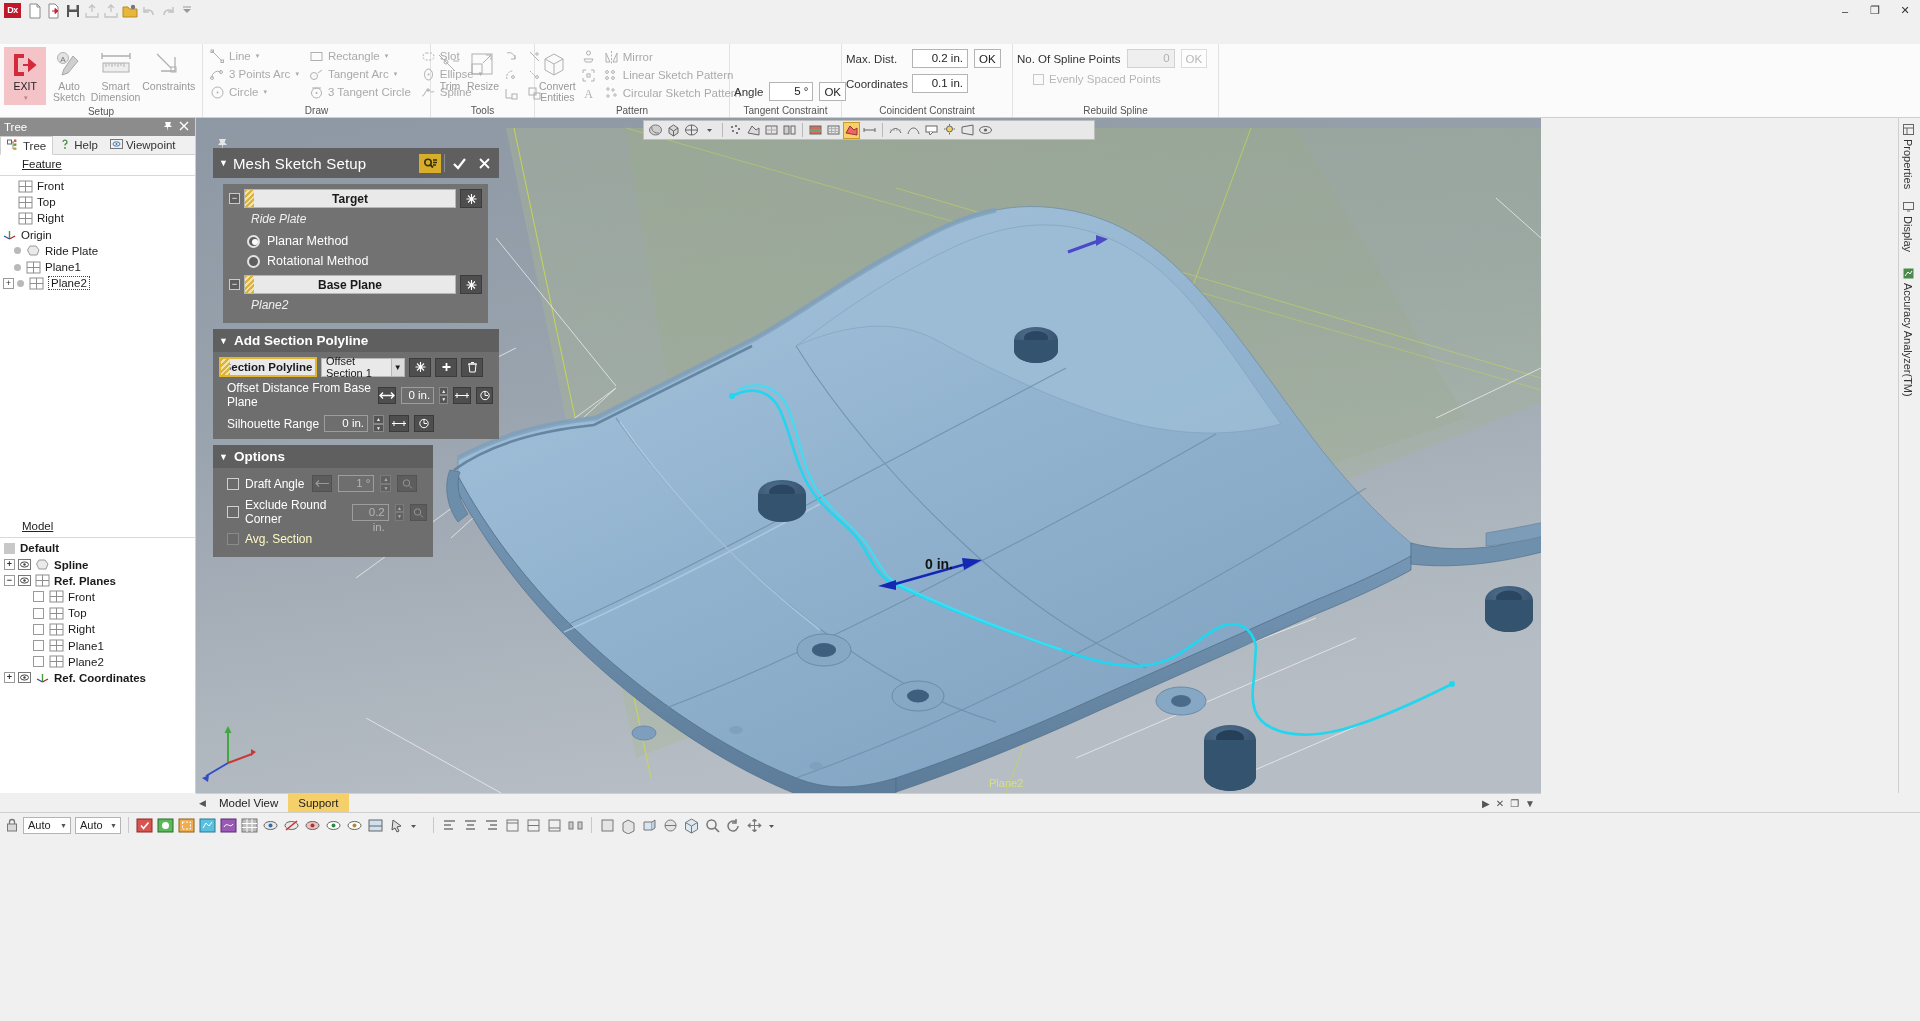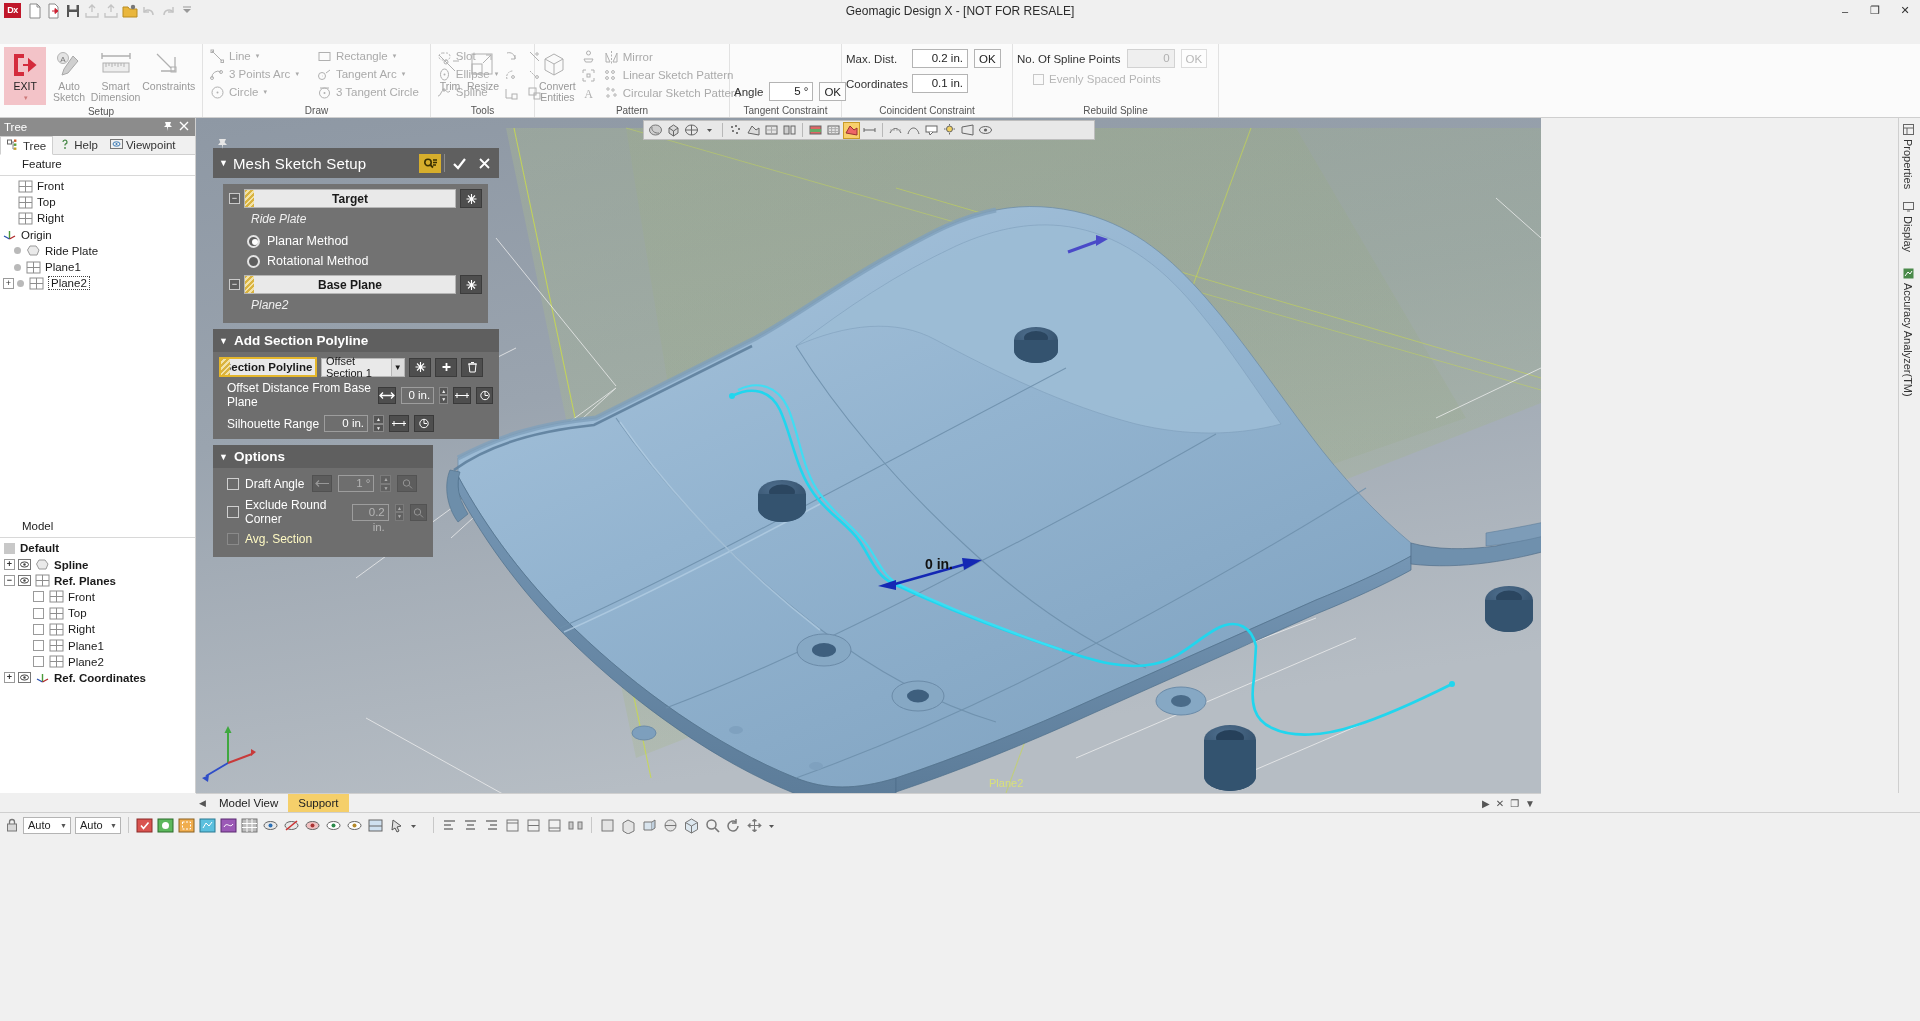--- a/index.html
+++ b/index.html
@@ -109,21 +109,21 @@
   }
   .tp-header .hbtns { margin-left: auto; display: flex; gap: 6px; padding-right: 6px; }
   .tp-tabs { height: 19px; display: flex; align-items: stretch; background: #f0f0f0;
     border-bottom: 1px solid #cfcfcf; }
   .tp-tab {
     display: flex; align-items: center; gap: 3px; padding: 0 6px; font-size: 11.5px;
     color: #333;
   }
   .tp-tab.active { background: #fff; border: 1px solid #cfcfcf; border-bottom-color: #fff;
     margin-bottom: -1px; }
-  .sec-title { font-size: 11.5px; color: #222; padding: 3px 0 3px 22px; }
+  .sec-title { font-size: 11.5px; color: #222; padding: 3px 0 3px 22px; text-decoration: underline; }
   .tree-row {
     height: 16.2px; display: flex; align-items: center; font-size: 11.5px; color: #1a1a1a;
     padding-left: 4px; white-space: nowrap;
   }
   .expander {
     width: 11px; height: 11px; border: 1px solid #9a9a9a; background: #fff;
     font-size: 9px; line-height: 9px; text-align: center; color: #333;
     margin-right: 3px; flex: 0 0 auto;
   }
   .dot { width: 7px; height: 7px; border-radius: 50%; background: #b9b9b9; margin-right: 5px; flex:0 0 auto;}
@@ -304,21 +304,20 @@
             <path d="M13 4v5H8" fill="none" stroke="#c3c3c3" stroke-width="1.5"></path>
           </svg>
       </div>
       <div class="qat-btn">
         <svg width="16" height="16" viewBox="0 0 16 16">
             <path d="M4 6h8l-4 4z" fill="#999"></path>
             <path d="M4 4h8" stroke="#999"></path>
           </svg>
       </div>
     </div>
-    <div class="title-text">Geomagic Design X - [NOT FOR RESALE]</div>
     <div class="winbtns">
       <div class="winbtn">–</div>
       <div class="winbtn">❐</div>
       <div class="winbtn">✕</div>
     </div>
   </div>
 
 
   <div class="ribbon">
 
@@ -363,21 +362,21 @@
                 <rect x="18" y="16" width="5" height="5" fill="none" stroke="#b0b0b0"></rect>
               </svg>
           </div>
           <span>Constraints</span>
         </div>
       </div>
       <div class="rgroup-label">Setup</div>
     </div>
 
     <div class="rgroup" style="width:228px">
-      <div class="rgroup-body" style="gap:12px">
+      <div class="rgroup-body" style="gap:4px">
         <div class="col">
           <div class="smallitem">
             <span class="ricon"><svg width="15" height="15" viewBox="0 0 15 15">
                   <path d="M2 2l10 10" stroke="#b0b0b0" fill="none"></path>
                   <rect x="1" y="1" width="2.5" height="2.5" fill="none" stroke="#b0b0b0"></rect>
                   <rect x="11" y="11" width="2.5" height="2.5" fill="none" stroke="#b0b0b0"></rect>
                 </svg></span>
             <span>Line</span>
               <span class="caret">▾</span>
           </div>

